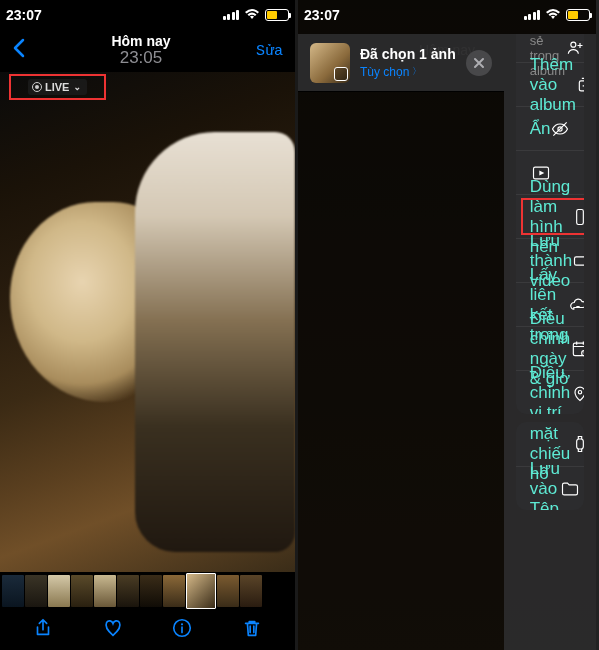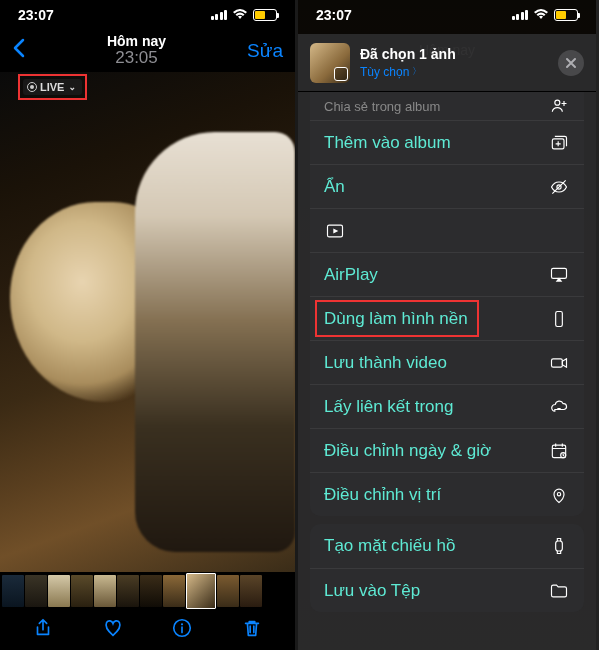--- a/index.html
+++ b/index.html
@@ -19,21 +19,21 @@
   }
   .screen-left { width: 298px; height: 650px; border-right: 3px solid #1a1a1a; }
   .screen-right { width: 298px; height: 650px; }
 
   
   .status-bar {
     height: 30px;
     display: flex;
     justify-content: space-between;
     align-items: center;
-    padding: 0 18px;
+    padding: 0 6px;
     font-size: 14px;
     font-weight: 600;
   }
   .status-right { display: flex; align-items: center; gap: 5px; }
   .signal-bars { display: inline-flex; align-items: flex-end; gap: 1.5px; }
   .signal-bars span { width: 3px; background: #fff; border-radius: 1px; }
   .signal-bars span:nth-child(1){ height: 4px; }
   .signal-bars span:nth-child(2){ height: 6px; }
   .signal-bars span:nth-child(3){ height: 8px; }
   .signal-bars span:nth-child(4){ height: 10px; }
@@ -50,21 +50,21 @@
     height: 42px;
     display: flex;
     align-items: center;
     justify-content: space-between;
     padding: 0 12px;
   }
   .back-chev { color: #0a84ff; font-size: 22px; font-weight: 300; }
   .header-center { text-align: center; line-height: 1.1; }
   .header-title { font-size: 14px; font-weight: 600; }
   .header-sub { font-size: 17px; color: #8e8e93; }
-  .edit-link { color: #0a84ff; font-size: 19px; }
+  .edit-link { color: #0a84ff; font-size: 15px; font-family: Liberation Mono, monospace; }
 
   
   .photo-area {
     position: relative;
     width: 100%;
     height: 500px;
     background: linear-gradient(160deg, #0a0a0a 0%, #1a1208 20%, #2a1d0e 40%, #3b2a14 55%, #5a3f1f 70%, #704f28 80%, #3a2c18 100%);
     overflow: hidden;
   }
   
@@ -85,22 +85,22 @@
     background: linear-gradient(180deg, #e8e0d4 0%, #d4c8b4 20%, #847052 45%, #3a3020 70%, #201810 100%);
     border-radius: 80px 20px 20px 40px;
     filter: blur(1px);
   }
   .mask-hint {
     position:absolute; right:55px; top:85px; width:80px; height:65px;
     background:#eceae4; border-radius:30% 30% 45% 45%;
   }
 
   .live-badge-wrap {
-    position:absolute; top: 2px; left: 18px;
-    border: 2px solid #e33; padding: 2px 3px;
+    position:absolute; top: 2px; left: 9px;
+    border: 2px solid #e33; padding: 2px 17px;
   }
   .live-badge {
     background: rgba(30,30,30,0.75);
     color: #ddd;
     font-size: 11px;
     font-weight: 600;
     padding: 2px 6px 2px 4px;
     border-radius: 3px;
     display: inline-flex; align-items: center; gap: 3px;
   }
@@ -129,21 +129,21 @@
     filter: brightness(0.4);
   }
   .dim-header {
     position:absolute; top:30px; left:0; right:0; height:40px;
     display:flex; align-items:center; justify-content:center;
     color:#666; font-size:14px;
   }
 
   .share-sheet {
     position:absolute; left:0; right:0; bottom:0; top: 30px;
-    display:flex; flex-direction:column;
+    display:flex; flex-direction:row;
   }
   .sheet-header {
     height: 58px;
     background: rgba(44,44,46,0.92);
     display:flex; align-items:center; gap:10px;
     padding: 0 12px;
     border-bottom: 1px solid #000;
   }
   .sheet-thumb {
     width: 40px; height: 40px; border-radius: 6px;
@@ -359,29 +359,20 @@
             </span>
           </div>
           <div class="action-row">
             <span class="ic">
               <svg viewBox="0 0 24 24">
                 <rect x="3" y="5" width="18" height="14" rx="2"></rect>
                 <path d="M10 9l6 3-6 3z" fill="#fff" stroke="none"></path>
               </svg>
             </span>
           </div>
-          <div class="action-row">
-            <span>AirPlay</span>
-            <span class="ic">
-              <svg viewBox="0 0 24 24">
-                <rect x="3" y="4" width="18" height="12" rx="2"></rect>
-                <path d="M8 20l4-5 4 5z" fill="#fff" stroke="none"></path>
-              </svg>
-            </span>
-          </div>
           <div class="action-row red-highlight">
             <span>Dùng làm hình nền</span>
             <span class="ic">
               <svg viewBox="0 0 24 24">
                 <rect x="8" y="3" width="8" height="18" rx="2"></rect>
               </svg>
             </span>
           </div>
           <div class="action-row">
             <span>Lưu thành video</span>

